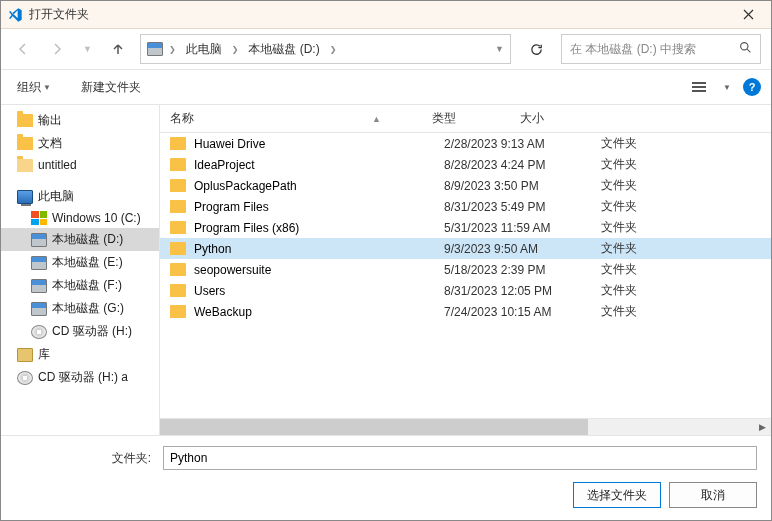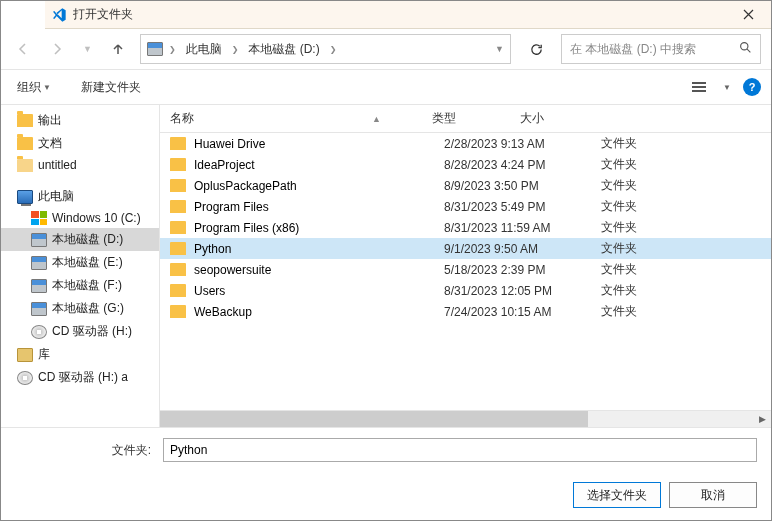--- a/index.html
+++ b/index.html
@@ -1,18 +1,18 @@
 <!DOCTYPE html>
 <html><head>
 <meta charset="utf-8">
 <style>
 * { box-sizing: border-box; margin: 0; padding: 0; font-family: "Microsoft YaHei", "Segoe UI", sans-serif; font-size: 12px; }
 body { width: 772px; height: 521px; background: #fff; border: 1px solid #888; display: flex; flex-direction: column; overflow: hidden; }
 
-.titlebar { height: 28px; background: #fdf6ee; display: flex; align-items: center; padding: 0 6px; border-bottom: 1px solid #e0d8c8; margin-left: 44px; }
+.titlebar { height: 28px; background: #fdf6ee; display: flex; align-items: center; padding: 0 6px; border-bottom: 1px solid #e0d8c8; }
 .titlebar .vsc-icon { width: 16px; height: 16px; margin-right: 6px; }
 .titlebar .title { flex: 1; color: #333; }
 .titlebar .close { width: 34px; height: 100%; display: flex; align-items: center; justify-content: center; color: #555; cursor: default; }
 
 .navrow { height: 40px; display: flex; align-items: center; padding: 6px 10px; gap: 10px; }
 .nav-arr { color: #bfbfbf; font-size: 16px; padding: 4px; }
 .nav-arr.dark { color: #555; }
 .nav-arr svg { display: block; }
 
 .pathbox { flex: 1; height: 30px; border: 1px solid #ccc; display: flex; align-items: center; padding: 0 6px; gap: 6px; }
@@ -63,21 +63,21 @@
 .row .cell { padding: 0 10px; display:flex; align-items:center; gap:8px; overflow:hidden;}
 .cell.name { width:262px; } .cell.date { width:145px; color:#333;} .cell.type { width:88px; color:#333;} .cell.size { flex:1;}
 .hscroll { height:17px; background:#f0f0f0; border-top:1px solid #e5e5e5; position:relative;}
 .hscroll .thumb { position:absolute; left:0; top:0; height:100%; width:70%; background:#cdcdcd;}
 .hscroll .arr { position:absolute; right:0; top:0; width:17px; height:100%; background:#f0f0f0; display:flex;align-items:center;justify-content:center;color:#666;font-size:9px;}
 
 .footer { border-top:1px solid #e5e5e5; padding:10px 14px 12px; display:flex; flex-direction:column; gap:12px;}
 .folderrow { display:flex; align-items:center; gap:8px;}
 .folderrow label { color:#333; width: 140px; text-align:right; padding-right:4px;}
 .folderrow input { flex:1; height:24px; border:1px solid #aaa; padding:0 6px; font-size:12px;}
-.btnrow { display:flex; justify-content:flex-end; gap:8px;margin-top:8px;}
+.btnrow { display:flex; justify-content:flex-end; gap:8px;}
 .btn { min-width:88px; height:26px; border:1px solid #888; background:#fdfdfd; display:flex; align-items:center; justify-content:center; color:#222;}
 .btn.primary { border-color:#0078d7; }
 </style>
 </head>
 <body>
 
 <div class="titlebar">
   <svg class="vsc-icon" viewBox="0 0 24 24">
       <path fill="#0078d7" d="M17 2l5 3v14l-5 3-9-9 2-2 6 6V5l-6 6-2-2z"></path>
       <path fill="#0078d7" d="M3 7l4 5-4 5 2 1 5-6-5-6z"></path>
@@ -257,30 +257,30 @@
           </div>
           <div class="cell date">8/31/2023 5:49 PM</div>
           <div class="cell type">文件夹</div>
           <div class="cell size"></div>
         </div>
         <div class="row">
           <div class="cell name">
             <span class="foldericon"></span>
             <span>Program Files (x86)</span>
           </div>
-          <div class="cell date">8/31/2023 11:59 AM</div>
+          <div class="cell date">5/31/2023 11:59 AM</div>
           <div class="cell type">文件夹</div>
           <div class="cell size"></div>
         </div>
         <div class="row sel">
           <div class="cell name">
             <span class="foldericon"></span>
             <span>Python</span>
           </div>
-          <div class="cell date">9/1/2023 9:50 AM</div>
+          <div class="cell date">9/3/2023 9:50 AM</div>
           <div class="cell type">文件夹</div>
           <div class="cell size"></div>
         </div>
         <div class="row">
           <div class="cell name">
             <span class="foldericon"></span>
             <span>seopowersuite</span>
           </div>
           <div class="cell date">5/18/2023 2:39 PM</div>
           <div class="cell type">文件夹</div>

